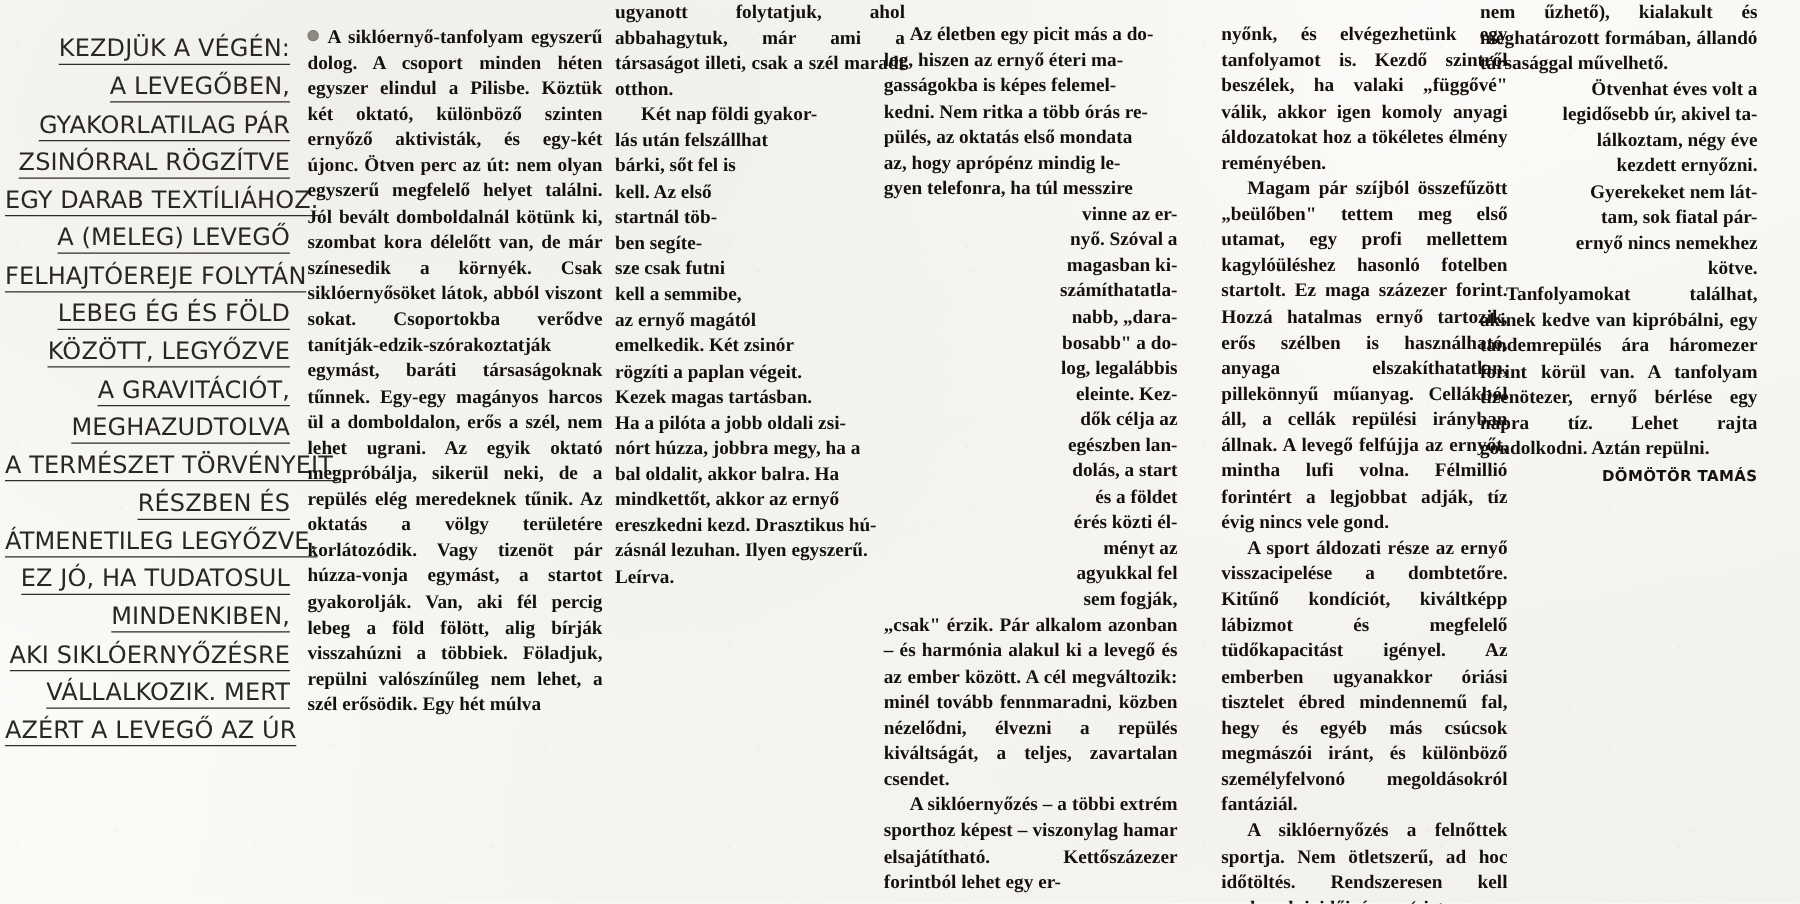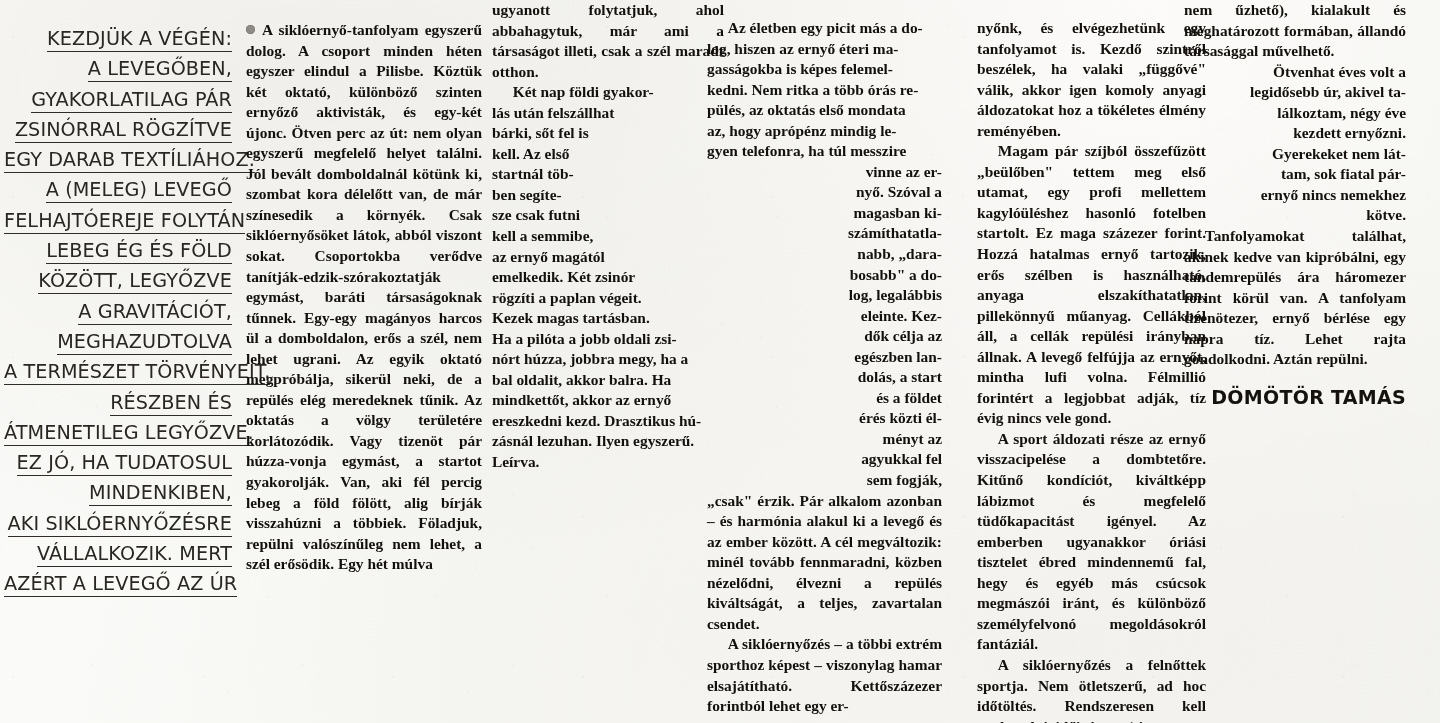--- a/index.html
+++ b/index.html
@@ -114,24 +114,24 @@
     white-space: nowrap;
   }
   
   .narrow-right { text-align: right; }
   .narrow-left  { text-align: right; }
 
   
   .byline {
     font-family: "DejaVu Sans", "Liberation Sans", sans-serif;
     font-weight: 700;
-    font-size: 19px;
+    font-size: 12px;
     letter-spacing: .3px;
     text-align: right;
-    margin-top: 17px;
+    margin-top: 1px;
     color: #15120e;
   }
 </style>
 </head>
 <body>
 
 <div id="page">
   <div id="grain"></div>
 
   <div class="col" id="col-head">

